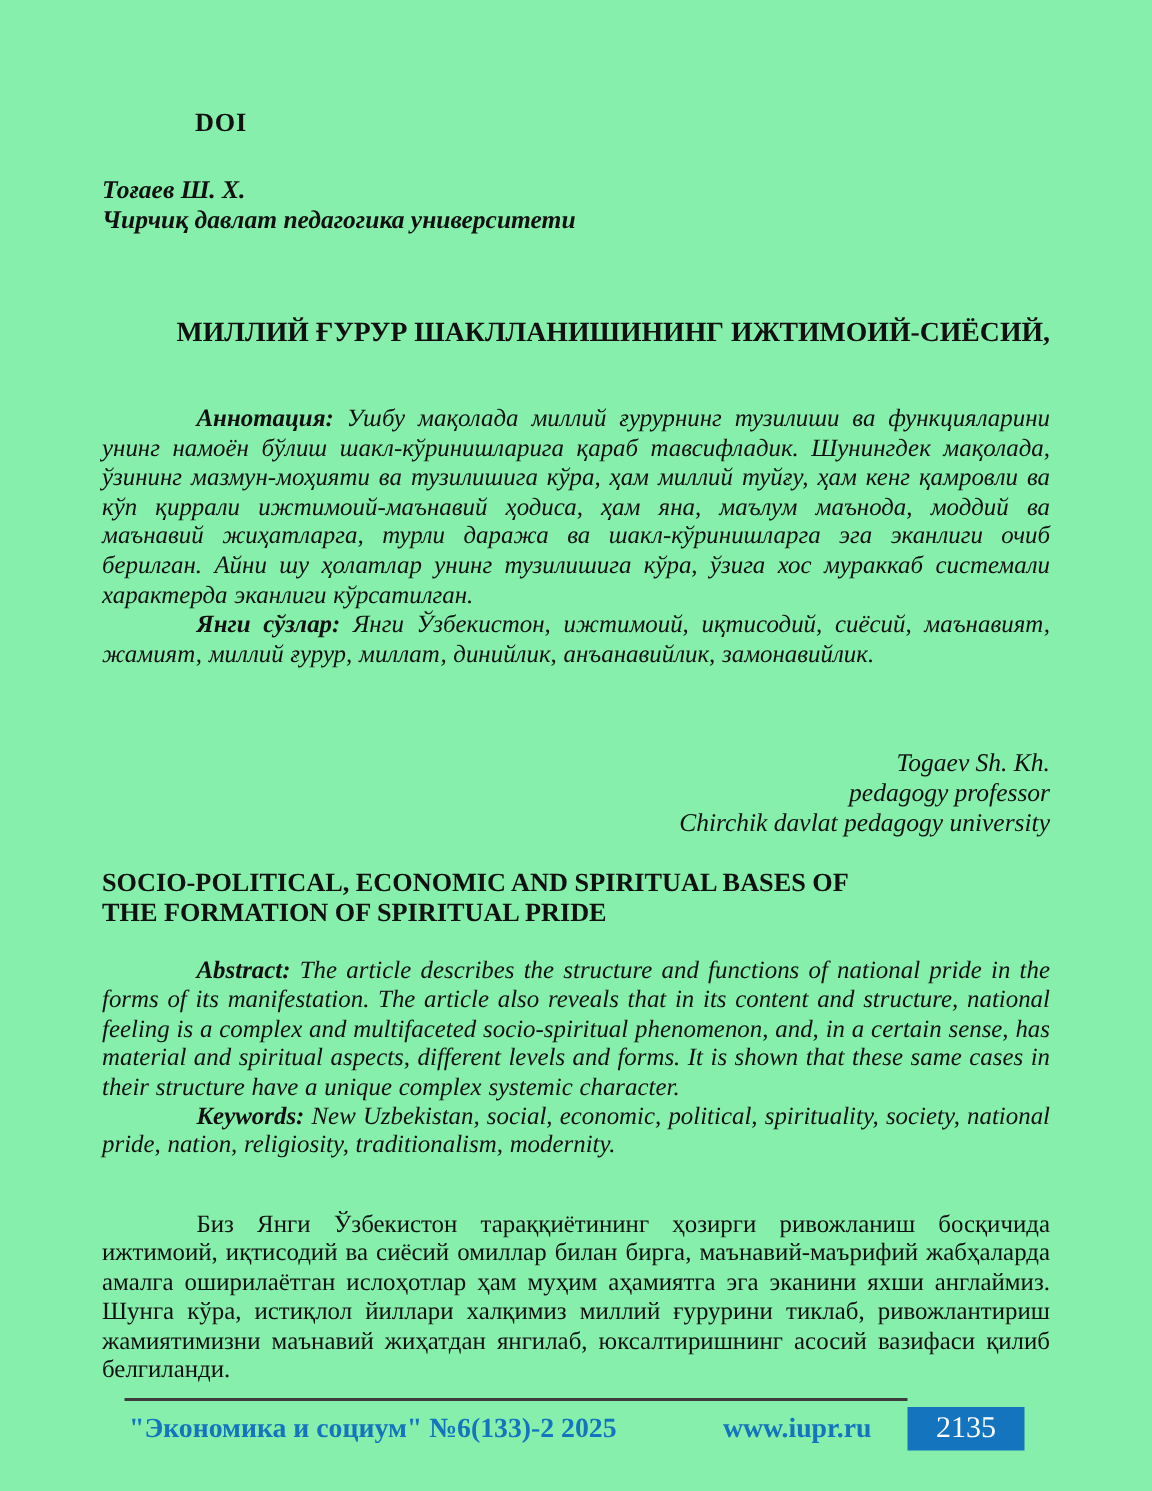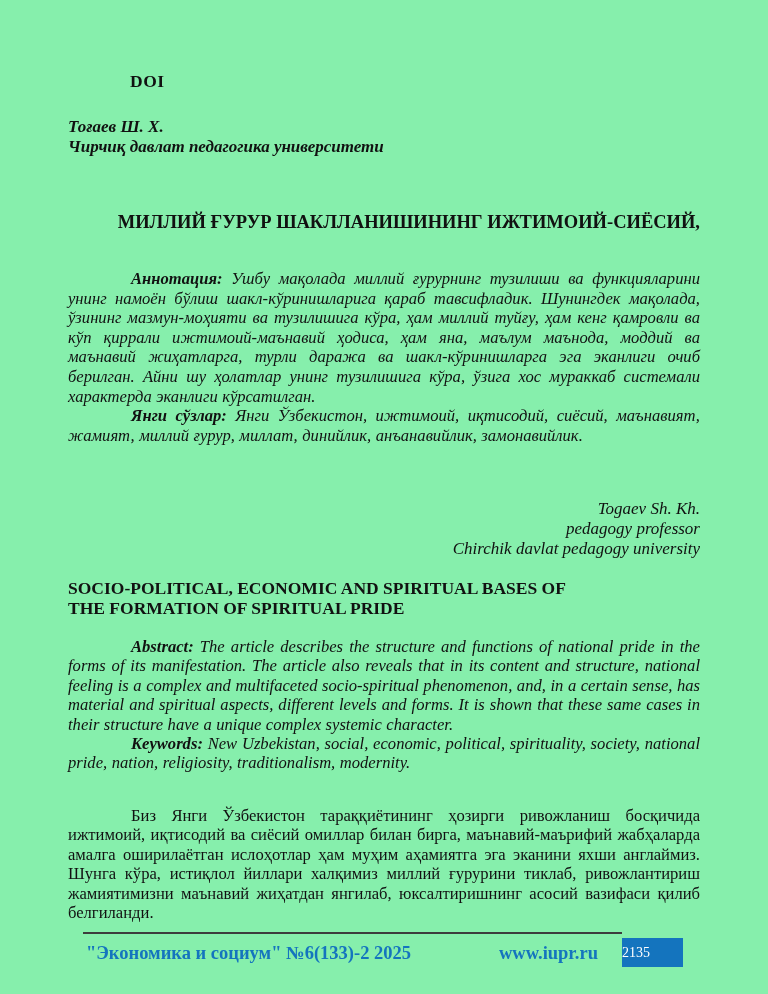--- a/index.html
+++ b/index.html
@@ -45,23 +45,23 @@
     display:flex; align-items:flex-start;
   }
   .footer-left {
     flex:1; border-top:2px solid #3d3d3d;
     display:flex; justify-content:space-between; align-items:baseline;
     padding:9px 24px 0 3px;
     color:var(--accent,#1474BE); font-weight:bold; font-size:18.5px;
     white-space:nowrap;
   }
   .footer-page {
-    width:61px; height:29px; margin-top:6px;
+    width:78px; height:29px; margin-top:6px;
     background:var(--accent,#1474BE); color:#ffffff;
-    line-height:29px; font-size:14px;
+    text-align:center; line-height:29px; font-size:20px;
   }
 </style>
 </head>
 <body>
 
 <div class="page">
 
   <div class="doi">DOI</div>
 
   <div class="authors-uz">

